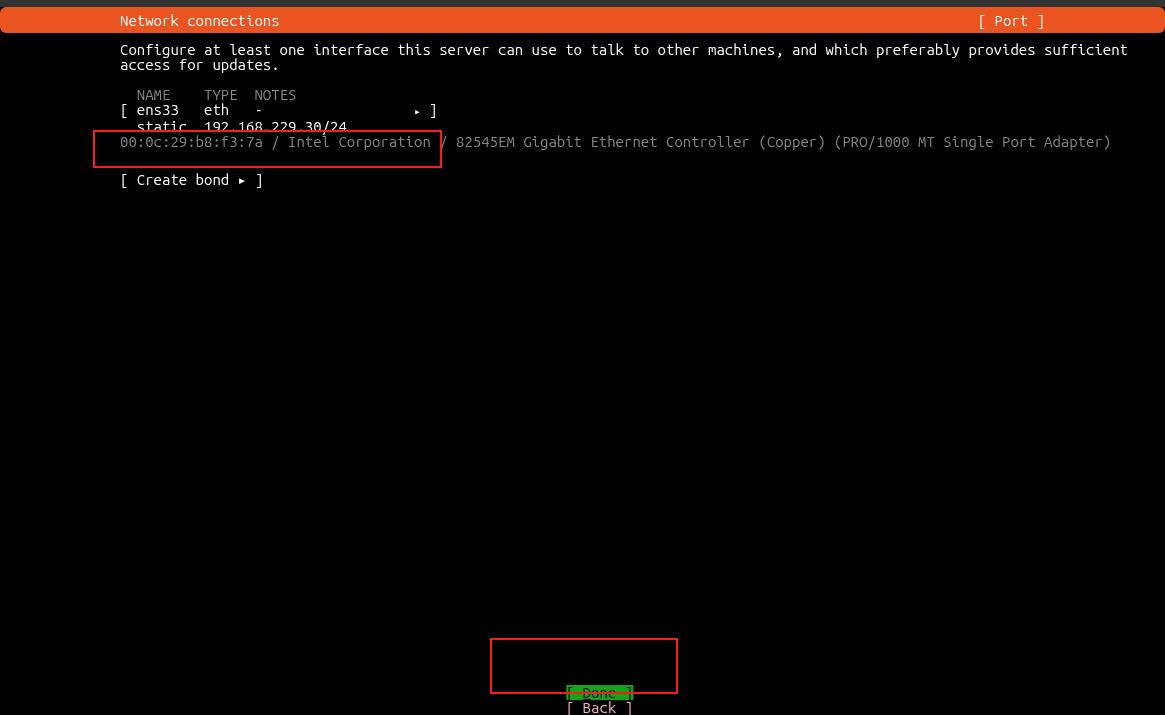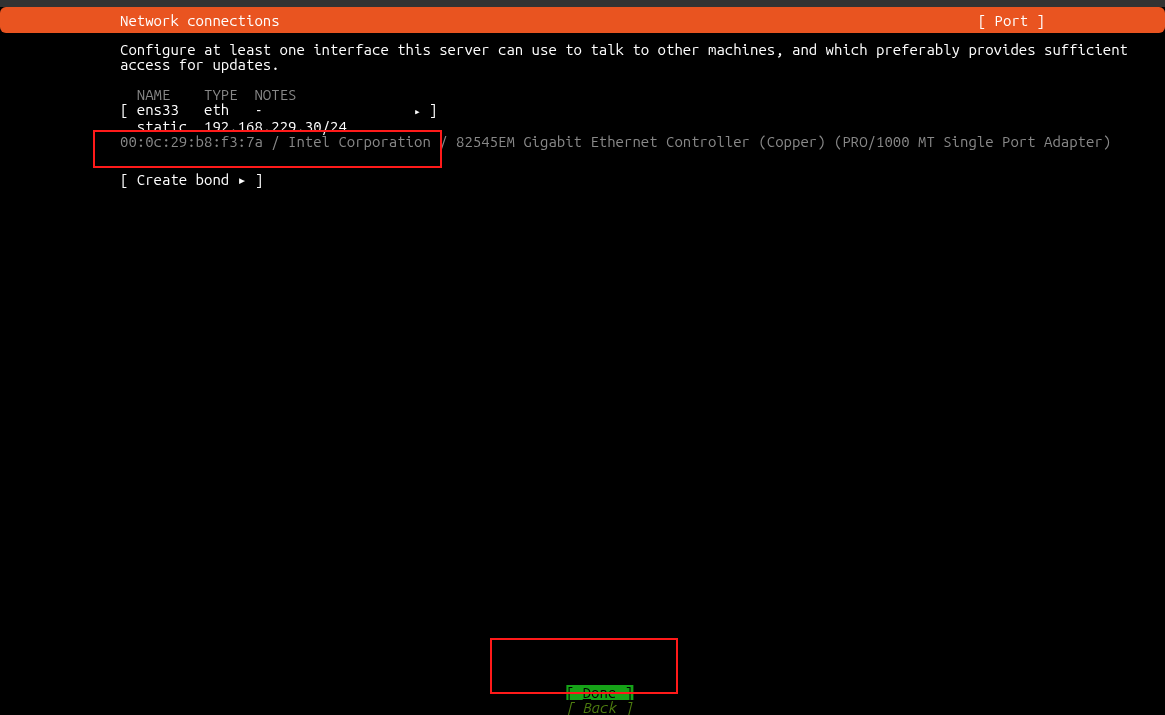--- a/index.html
+++ b/index.html
@@ -74,22 +74,21 @@
     margin-left: 17px;
   }
   .done-btn {
     background: #16a318;
     color: #000;
     display: inline-block;
     padding: 0 0;
   }
   .back-btn {
     display: inline-block;
-    color: #4d7c0f;
-    font-style: italic;
+    color: #f9a8d4;
   }
   .underline { text-decoration: underline; }
 
   .redbox2 {
     position: absolute;
     left: 490px;
     top: 638px;
     width: 188px;
     height: 56px;
     border: 2px solid #ff1a1a;

